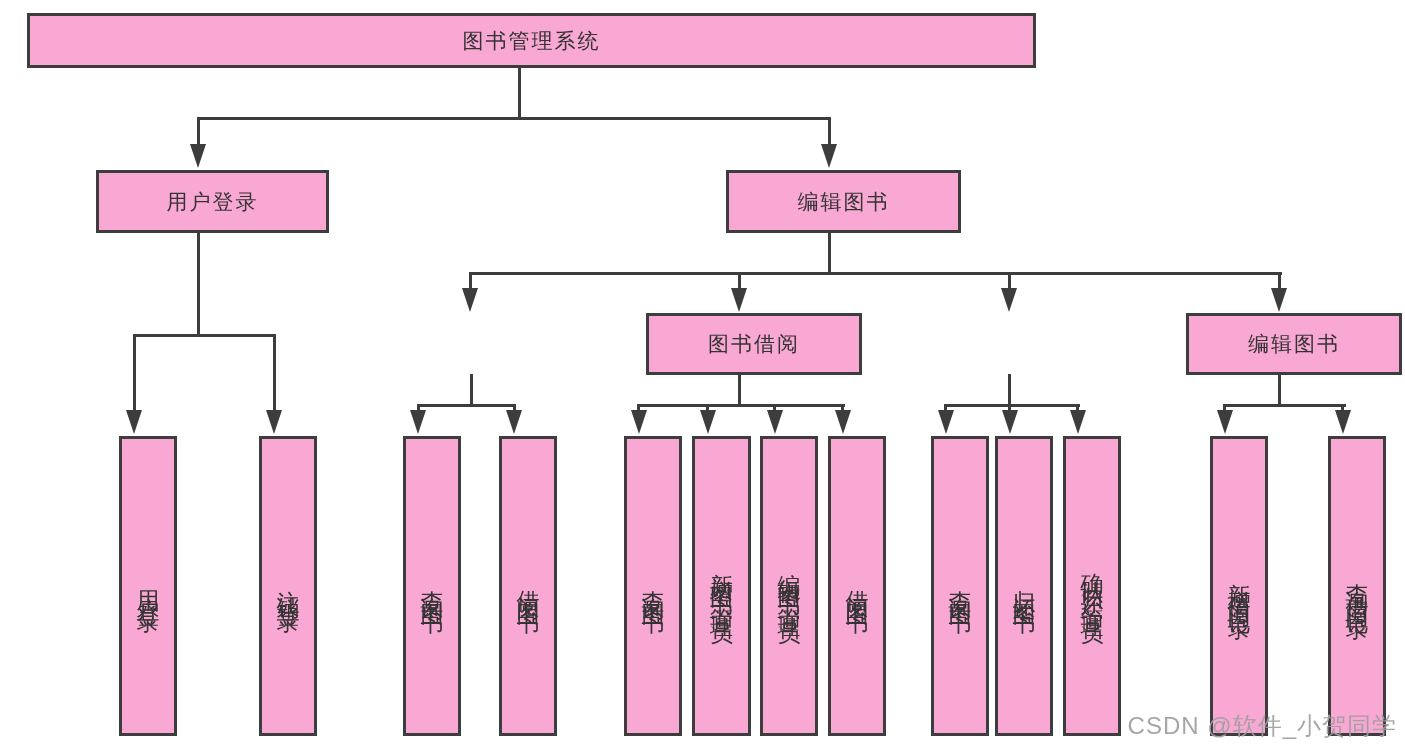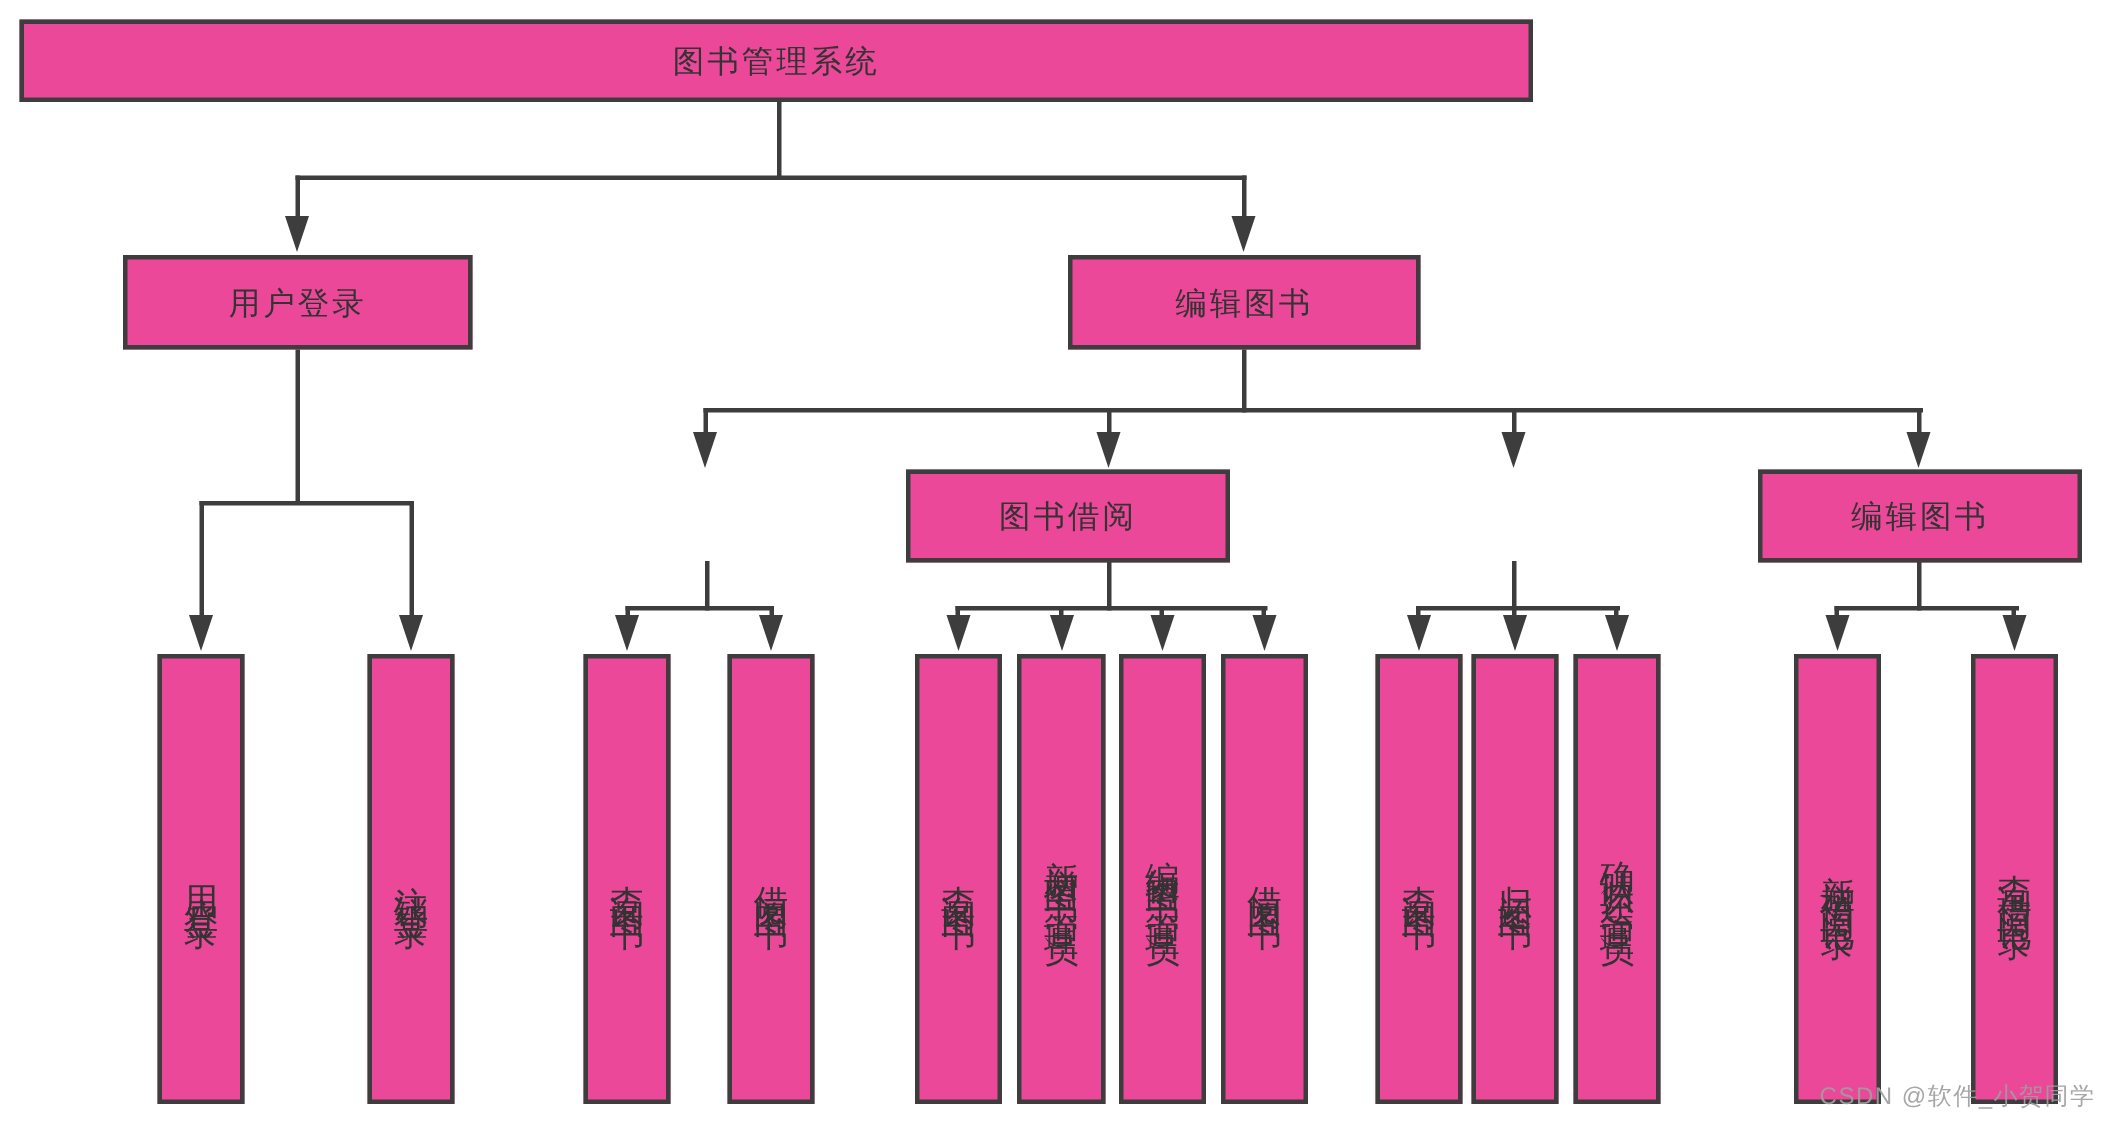--- a/index.html
+++ b/index.html
@@ -7,23 +7,24 @@
     position:relative;
     width:1405px;height:747px;
     background:#ffffff;
     font-family:"Liberation Sans","DejaVu Sans",sans-serif;
     overflow:hidden;
   }
   .box{
     position:absolute;
     box-sizing:border-box;
     border:3px solid #3d3d3d;
-    background:#ec4899;
+    background:#f9a8d4;
     display:flex;align-items:center;justify-content:center;
     color:#333333;
+    margin-left:14px;
   }
   .box.h span{
     font-size:21px;
     letter-spacing:2px;
     font-weight:500;
     white-space:nowrap;
   }
   .box.v span{
     writing-mode:vertical-rl;
     text-orientation:mixed;
@@ -38,21 +39,21 @@
   .ah{
     position:absolute;
     width:0;height:0;
     border-left:8px solid transparent;
     border-right:8px solid transparent;
     border-top:24px solid #3d3d3d;
   }
   .watermark{
     position:absolute;
     right:8px;bottom:5px;
-    font-size:16px;
+    font-size:24px;
     color:rgba(158,158,158,0.92);
     letter-spacing:1px;
     white-space:nowrap;
     z-index:5;
   }
 </style>
 </head>
 <body>
 
 <div class="canvas">
@@ -86,21 +87,21 @@
   <div class="hl" style="left:469px;top:272px;width:813px"></div>
   <div class="vl" style="left:469px;top:272px;height:18px"></div>
   <div class="ah" style="left:462px;top:288px"></div>
   <div class="vl" style="left:738px;top:272px;height:18px"></div>
   <div class="ah" style="left:731px;top:288px"></div>
   <div class="vl" style="left:1008px;top:272px;height:18px"></div>
   <div class="ah" style="left:1001px;top:288px"></div>
   <div class="vl" style="left:1278px;top:272px;height:18px"></div>
   <div class="ah" style="left:1271px;top:288px"></div>
 
-  <div class="box h" style="left:604px;top:313px;width:216px;height:62px">
+  <div class="box h" style="left:632px;top:313px;width:216px;height:62px">
     <span>图书借阅</span>
   </div>
   <div class="box h" style="left:1172px;top:313px;width:216px;height:62px">
     <span>编辑图书</span>
   </div>
 
   <div class="vl" style="left:470px;top:374px;height:33px"></div>
   <div class="hl" style="left:417px;top:404px;width:99px"></div>
   <div class="vl" style="left:417px;top:404px;height:10px"></div>
   <div class="ah" style="left:410px;top:410px"></div>

